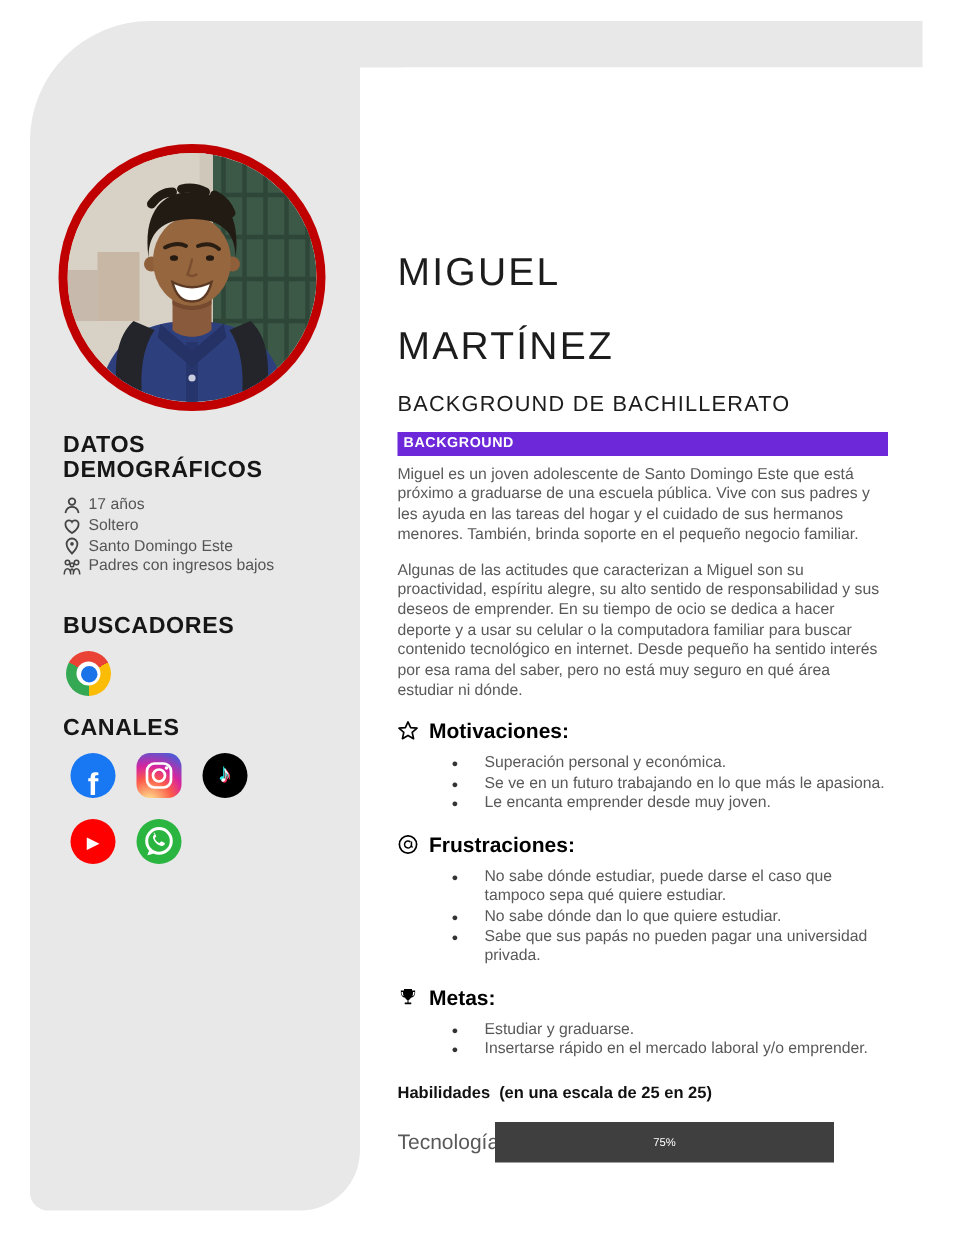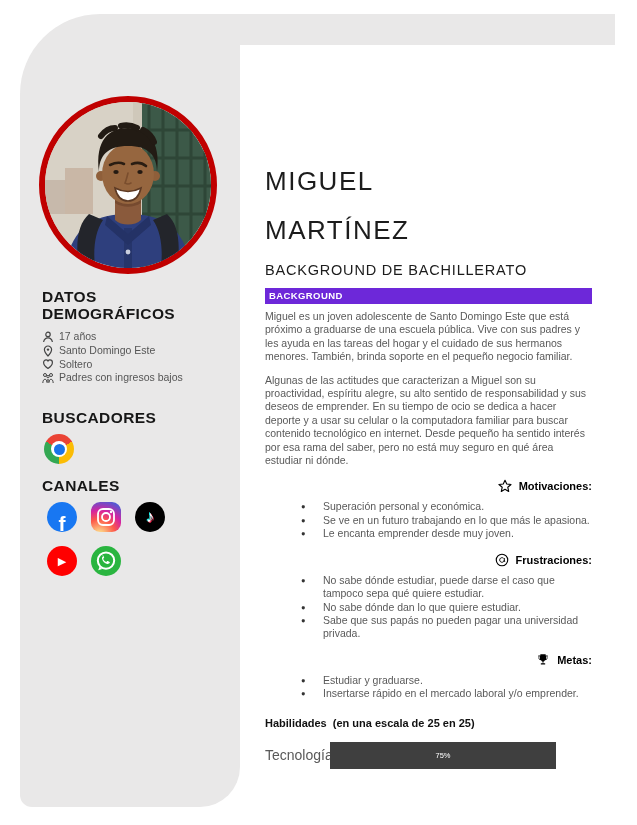--- a/index.html
+++ b/index.html
@@ -41,21 +41,21 @@
   .wa{background:#2ab540;}
   
   .content{position:absolute;left:265px;top:157px;width:327px;}
   h1{margin:0;font-size:26px;line-height:49px;font-weight:400;letter-spacing:1.5px;color:#1c1c1c;}
   h1 span{display:block;}
   .role{margin-top:7px;font-size:14.5px;line-height:17px;letter-spacing:.8px;color:#1c1c1c;}
   .banner{margin-top:9px;background:#6d28d9;color:#fff;font-size:9.5px;line-height:11px;
     font-weight:bold;letter-spacing:.4px;padding:2px 4px 3px;}
   .content p{margin:6px 0 0;font-size:10.5px;line-height:13.4px;color:#595959;}
   .content p + p{margin-top:10px;}
-  .sec-h{margin-top:12px;display:flex;align-items:center;gap:7px;font-size:11px;font-weight:bold;color:#000;justify-content:flex-end;}
+  .sec-h{margin-top:12px;display:flex;align-items:center;gap:7px;font-size:14px;font-weight:bold;color:#000;}
   .sicon{width:14px;height:14px;flex:none;display:inline-flex;}
   ul.blist{list-style:none;margin:7px 0 0;padding:0 0 0 36px;}
   ul.blist li{display:flex;font-size:10.5px;line-height:13.4px;color:#595959;}
   .blt{width:22px;flex:none;font-size:7.5px;line-height:13.4px;color:#333;}
   .skills-h{margin-top:16px;font-size:11px;font-weight:bold;color:#111;}
   .skills-h .sub{margin-left:6px;}
   .skill-row{margin-top:13px;display:flex;align-items:center;}
   .skill-label{width:65px;flex:none;font-size:14px;color:#595959;}
   .skill-bar{width:226px;height:27px;background:#3f3f3f;color:#fff;font-size:7.5px;
     display:flex;align-items:center;justify-content:center;}
@@ -117,33 +117,33 @@
           <svg viewBox="0 0 12 12" width="12" height="12">
               <circle cx="6" cy="3.4" r="2.2" fill="none" stroke="#444" stroke-width="1.2"></circle>
               <path d="M1.6 11 C2.2 8 4 6.9 6 6.9 S9.8 8 10.4 11" fill="none" stroke="#444" stroke-width="1.2"></path>
             </svg>
         </span>
         <span>17 años</span>
       </li>
       <li>
         <span class="dicon">
           <svg viewBox="0 0 12 12" width="12" height="12">
+              <path d="M6 10.4 S1.6 7.6 1.6 4.5 C1.6 3 2.8 1.9 4.1 1.9 c.8 0 1.5.4 1.9 1.1 .4-.7 1.1-1.1 1.9-1.1 1.3 0 2.5 1.1 2.5 2.6 C10.4 7.6 6 10.4 6 10.4 Z" fill="none" stroke="#444" stroke-width="1.2"></path>
+            </svg>
+        </span>
+        <span>Soltero</span>
+      </li>
+      <li>
+        <span class="dicon">
+          <svg viewBox="0 0 12 12" width="12" height="12">
               <path d="M6 1 a3.6 3.6 0 0 1 3.6 3.6 C9.6 7.3 6 11 6 11 S2.4 7.3 2.4 4.6 A3.6 3.6 0 0 1 6 1 Z" fill="none" stroke="#444" stroke-width="1.2"></path>
               <circle cx="6" cy="4.6" r="1.2" fill="#444"></circle>
             </svg>
         </span>
         <span>Santo Domingo Este</span>
-      </li>
-      <li>
-        <span class="dicon">
-          <svg viewBox="0 0 12 12" width="12" height="12">
-              <path d="M6 10.4 S1.6 7.6 1.6 4.5 C1.6 3 2.8 1.9 4.1 1.9 c.8 0 1.5.4 1.9 1.1 .4-.7 1.1-1.1 1.9-1.1 1.3 0 2.5 1.1 2.5 2.6 C10.4 7.6 6 10.4 6 10.4 Z" fill="none" stroke="#444" stroke-width="1.2"></path>
-            </svg>
-        </span>
-        <span>Soltero</span>
       </li>
       <li>
         <span class="dicon">
           <svg viewBox="0 0 12 12" width="12" height="12">
               <circle cx="3" cy="3" r="1.5" fill="none" stroke="#444" stroke-width="1"></circle>
               <circle cx="9" cy="3" r="1.5" fill="none" stroke="#444" stroke-width="1"></circle>
               <circle cx="6" cy="4.6" r="1.2" fill="none" stroke="#444" stroke-width="1"></circle>
               <path d="M.8 11 C1 8.4 1.9 7.2 3 7.2 S5 8.4 5.2 11 M6.8 11 C7 8.4 7.9 7.2 9 7.2 S11 8.4 11.2 11 M4.9 10 C5 8.2 5.5 7.4 6 7.4 s1 .8 1.1 2.6" fill="none" stroke="#444" stroke-width="1"></path>
             </svg>
         </span>

